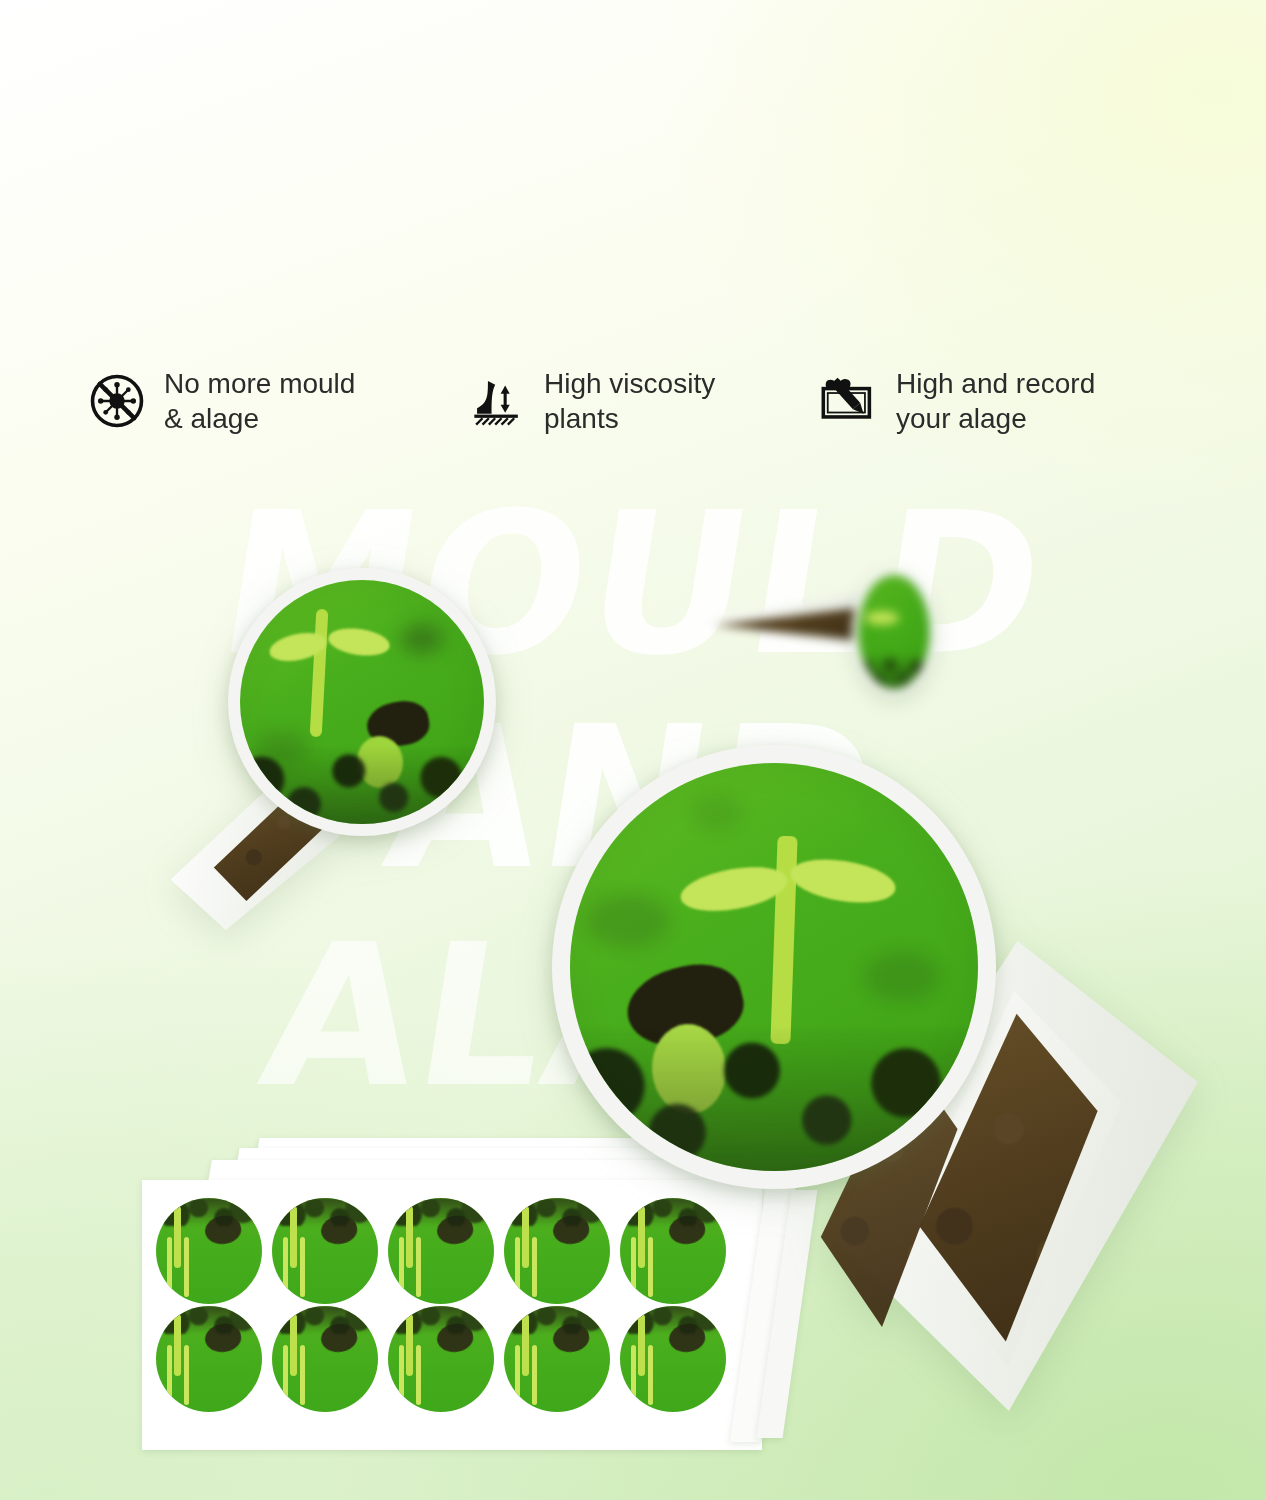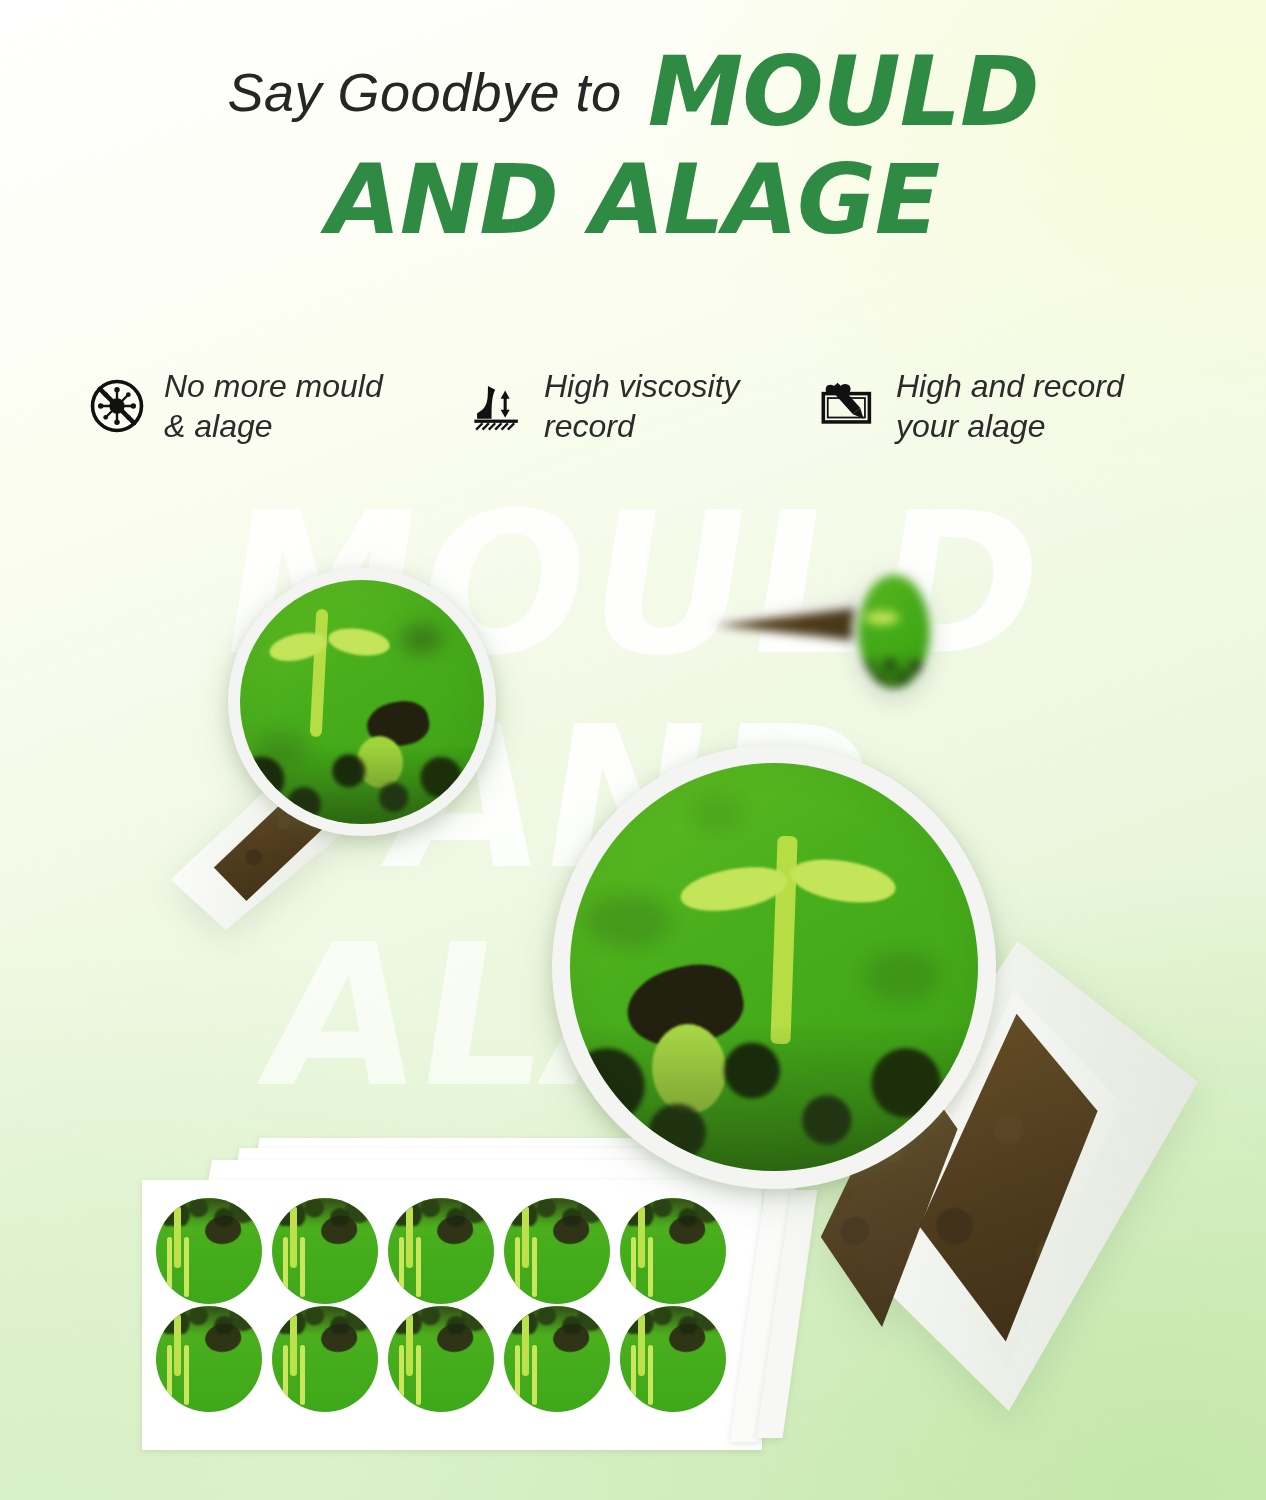--- a/index.html
+++ b/index.html
@@ -105,23 +105,22 @@
   .feature.f3 { width: 368px; }
   .feature-icon {
     flex: 0 0 auto;
     width: 62px;
     height: 62px;
     display: flex;
     align-items: center;
     justify-content: center;
   }
   .feature-text {
-    font-style: italic;
     font-weight: 300;
-    font-size: 32px;
+    font-size: 28px;
     line-height: 1.26;
     color: #2b2b2b;
     font-family: "Liberation Sans", sans-serif;
   }
 
   
   .product-stage {
     position: absolute;
     inset: 0;
     pointer-events: none;
@@ -275,26 +274,20 @@
 <body>
 
 <div id="poster">
 
   <div class="watermark-layer">
     <div class="wm-row r1">MOULD</div>
     <div class="wm-row r2">AND</div>
     <div class="wm-row r3">ALAGE</div>
   </div>
 
-  <div class="headline">
-    <span class="line1">
-      <span class="say-goodbye">Say Goodbye to</span><span class="big-green">MOULD</span>
-    </span>
-    <span class="line2">AND ALAGE</span>
-  </div>
 
   <div class="features">
 
     <div class="feature f1">
       <div class="feature-icon">
         <svg width="58" height="58" viewBox="0 0 64 64" aria-hidden="true">
           <circle cx="32" cy="32" r="27" fill="none" stroke="#111" stroke-width="4"></circle>
           <g stroke="#111" stroke-width="2.6" stroke-linecap="round">
             <line x1="32" y1="16" x2="32" y2="48"></line>
             <line x1="16" y1="32" x2="48" y2="32"></line>
@@ -334,21 +327,21 @@
             <line x1="16" y1="58" x2="23" y2="51"></line>
             <line x1="23" y1="58" x2="30" y2="51"></line>
             <line x1="30" y1="58" x2="37" y2="51"></line>
             <line x1="37" y1="58" x2="44" y2="51"></line>
             <line x1="44" y1="58" x2="51" y2="51"></line>
           </g>
         </svg>
       </div>
       <div class="feature-text">
         <div>High viscosity</div>
-        <div>record</div>
+        <div>plants</div>
       </div>
     </div>
 
     <div class="feature f3">
       <div class="feature-icon">
         <svg width="62" height="58" viewBox="0 0 70 64" aria-hidden="true">
           <path d="M10 18 C6 10, 12 6, 18 9 C22 11, 22 15, 21 18 Z" fill="#111"></path>
           <path d="M24 18 C22 10, 28 5, 34 8 C38 10, 37 15, 35 18 Z" fill="#111"></path>
           <rect x="6" y="18" width="52" height="32" fill="none" stroke="#111" stroke-width="4"></rect>
           <rect x="11" y="23" width="42" height="22" fill="none" stroke="#111" stroke-width="2"></rect>

